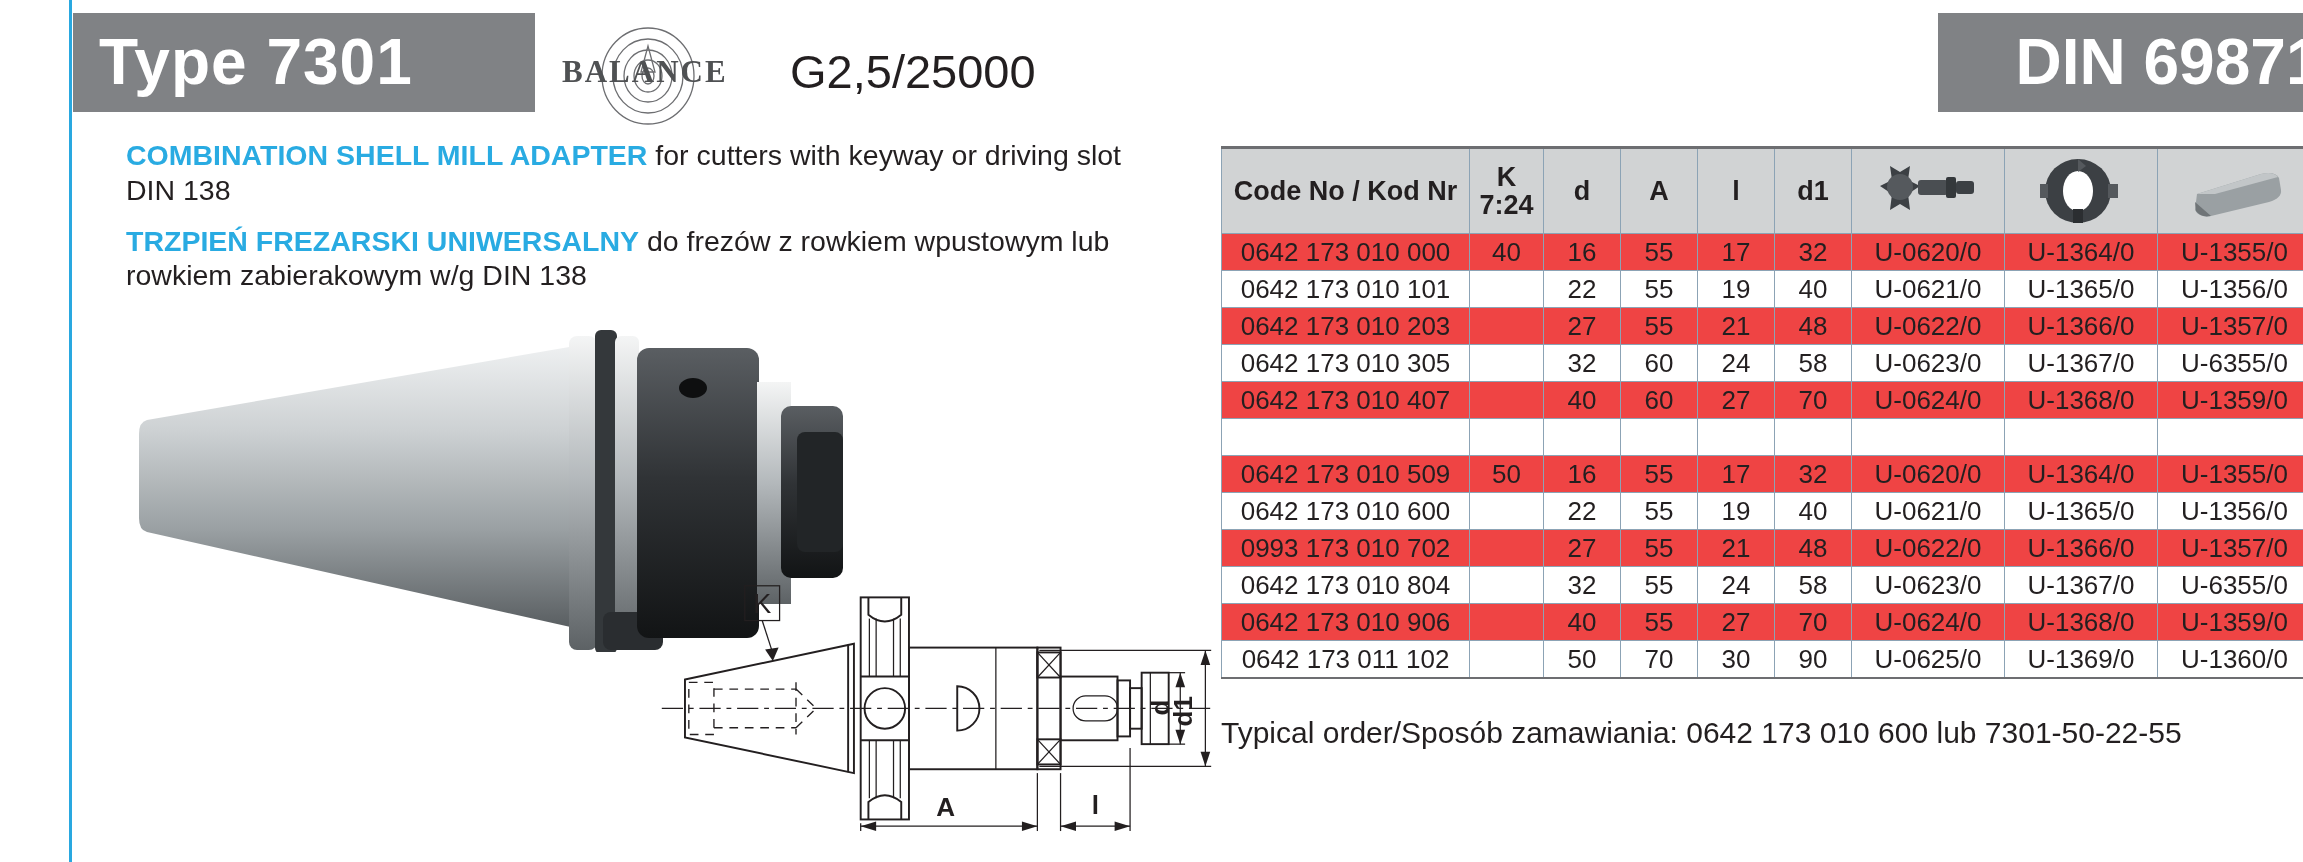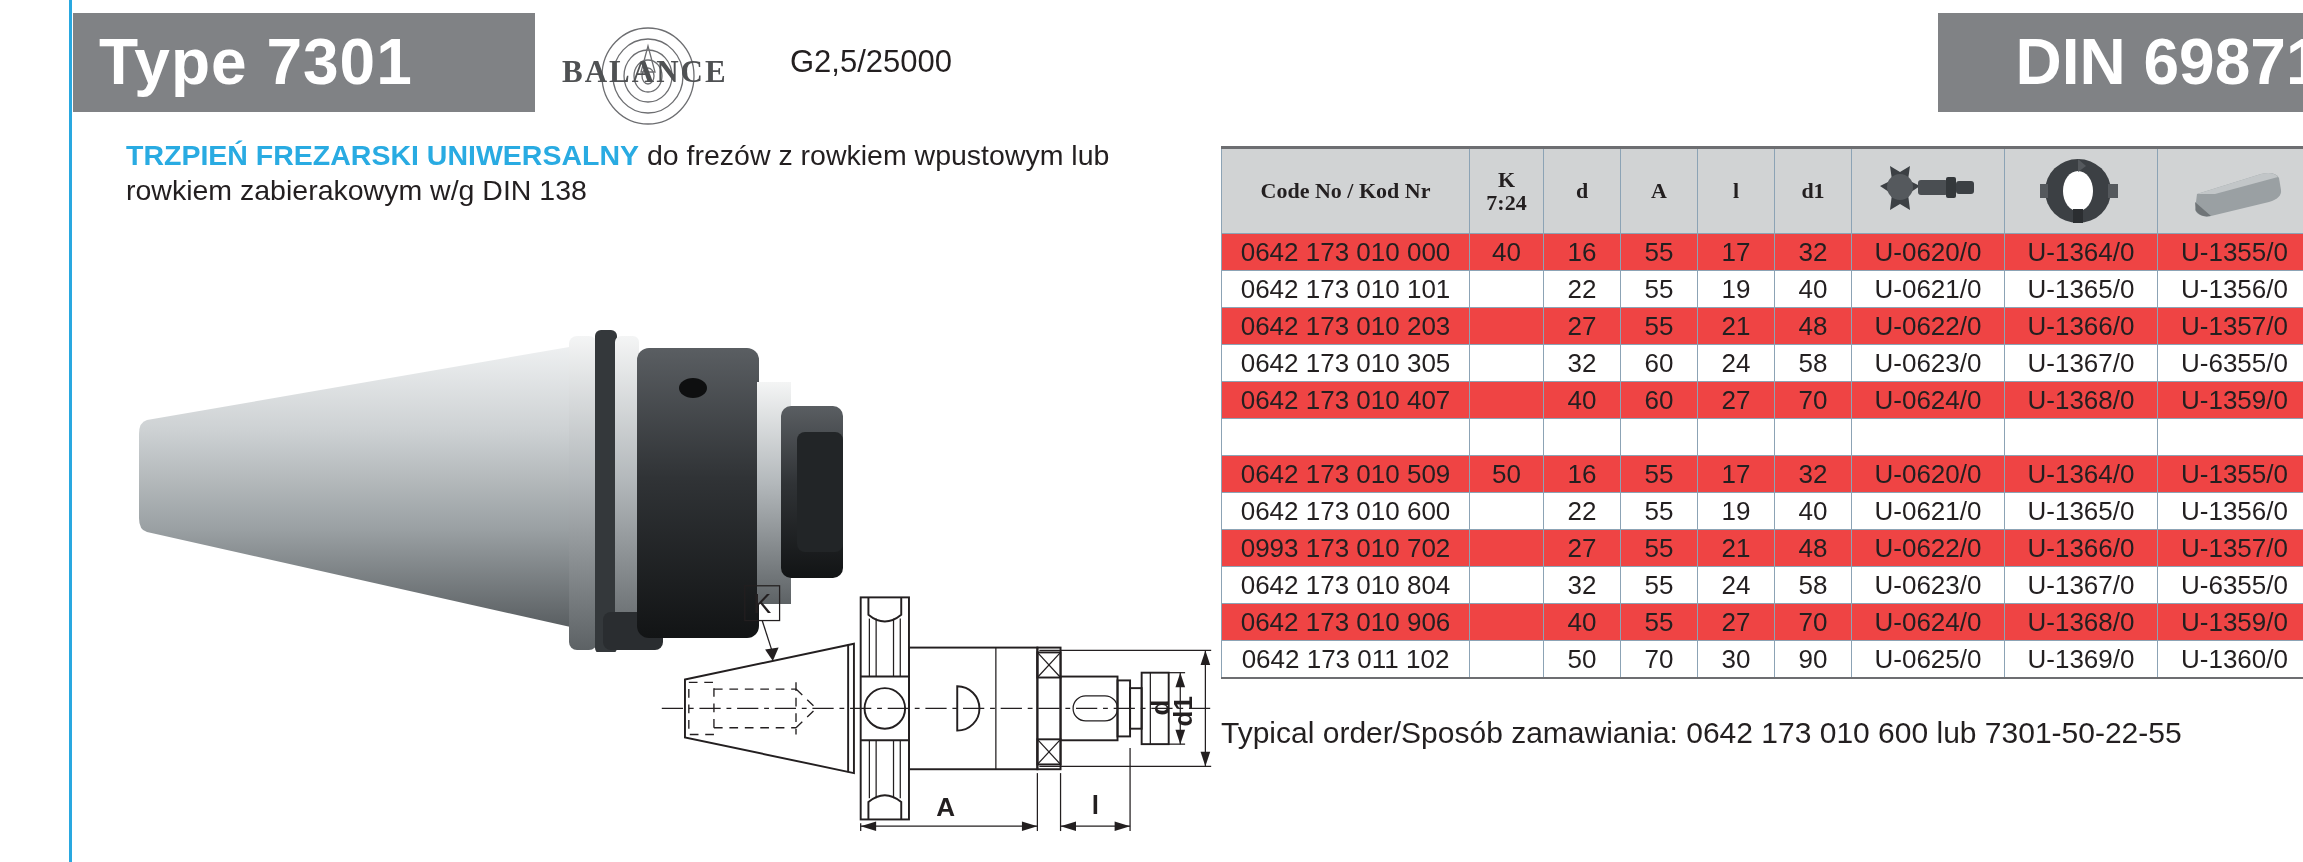--- a/index.html
+++ b/index.html
@@ -31,21 +31,21 @@
   }
   .balance-wrap{position:absolute;left:524px;top:18px;width:560px;height:104px;}
   .balance-rings{position:absolute;left:18px;top:8px;}
   .balance-text{
     position:absolute;left:0;top:36px;width:220px;
     font-family:"Liberation Serif", serif;font-weight:bold;
     font-size:31px;color:#4f5153;letter-spacing:2px;
   }
   .balance-grade{
     position:absolute;left:228px;top:26px;
-    font-size:31px;color:#231f20;
+    font-size:47px;color:#231f20;
   }
 
   
   .descr{position:absolute;left:88px;top:138px;width:1005px;font-size:28.5px;line-height:1.22;}
   .descr p{margin:0 0 16px 0;}
   .hl{color:#29abe2;font-weight:bold;}
 
   
   .photo{position:absolute;left:95px;top:322px;}
   .tech-drawing{position:absolute;left:618px;top:556px;}
@@ -54,21 +54,21 @@
   .spec-table{
     position:absolute;left:1183px;top:146px;width:1090px;
     border-collapse:collapse;table-layout:fixed;
     font-size:26px;color:#231f20;
     border:1px solid #8ca3b5;border-top:3px solid #6d6e71;border-bottom:2px solid #6d6e71;
   }
   .spec-table th,.spec-table td{
     border:1px solid #8ca3b5;text-align:center;vertical-align:middle;
     padding:0;overflow:hidden;white-space:nowrap;
   }
-  .spec-table thead th{background:#d1d3d4;height:84px;font-size:22px;font-weight:bold;font-family:Liberation Serif, serif;}
+  .spec-table thead th{background:#d1d3d4;height:84px;font-size:27px;font-weight:bold;}
   .spec-table tbody td{height:36px;font-weight:normal;}
   .spec-table tbody tr.shade{background:#ef4444;}
   .khead{line-height:1.05;}
   .icon-cell svg{display:block;margin:0 auto;}
 
   .typical-order{
     position:absolute;left:1183px;top:716px;width:1100px;
     font-size:30px;color:#231f20;
   }
 
@@ -102,20 +102,21 @@
         <path d="M61,46 L68,20 L75,46 Z" fill="none" stroke="#6d6e71"></path>
       </g>
     </svg>
     <div class="balance-text">BALANCE</div>
     <div class="balance-grade">G2,5/25000</div>
   </div>
 
   <div class="din-box">DIN 69871-A</div>
 
   <div class="descr">
+    <p><span class="hl">COMBINATION SHELL MILL ADAPTER</span><span> for cutters with keyway or driving slot DIN 138</span></p>
     <p><span class="hl">TRZPIEŃ FREZARSKI UNIWERSALNY</span><span> do frezów z rowkiem wpustowym lub rowkiem zabierakowym w/g DIN 138</span></p>
   </div>
 
   <svg class="photo" width="712" height="330" viewBox="0 0 712 330">
     <defs>
       <linearGradient id="coneG" x1="0" y1="0" x2="0" y2="1">
         <stop offset="0" stop-color="#eef0f1"></stop>
           <stop offset="0.30" stop-color="#cdd1d3"></stop>
         <stop offset="0.65" stop-color="#9aa0a3"></stop>
           <stop offset="1" stop-color="#595e61"></stop>

